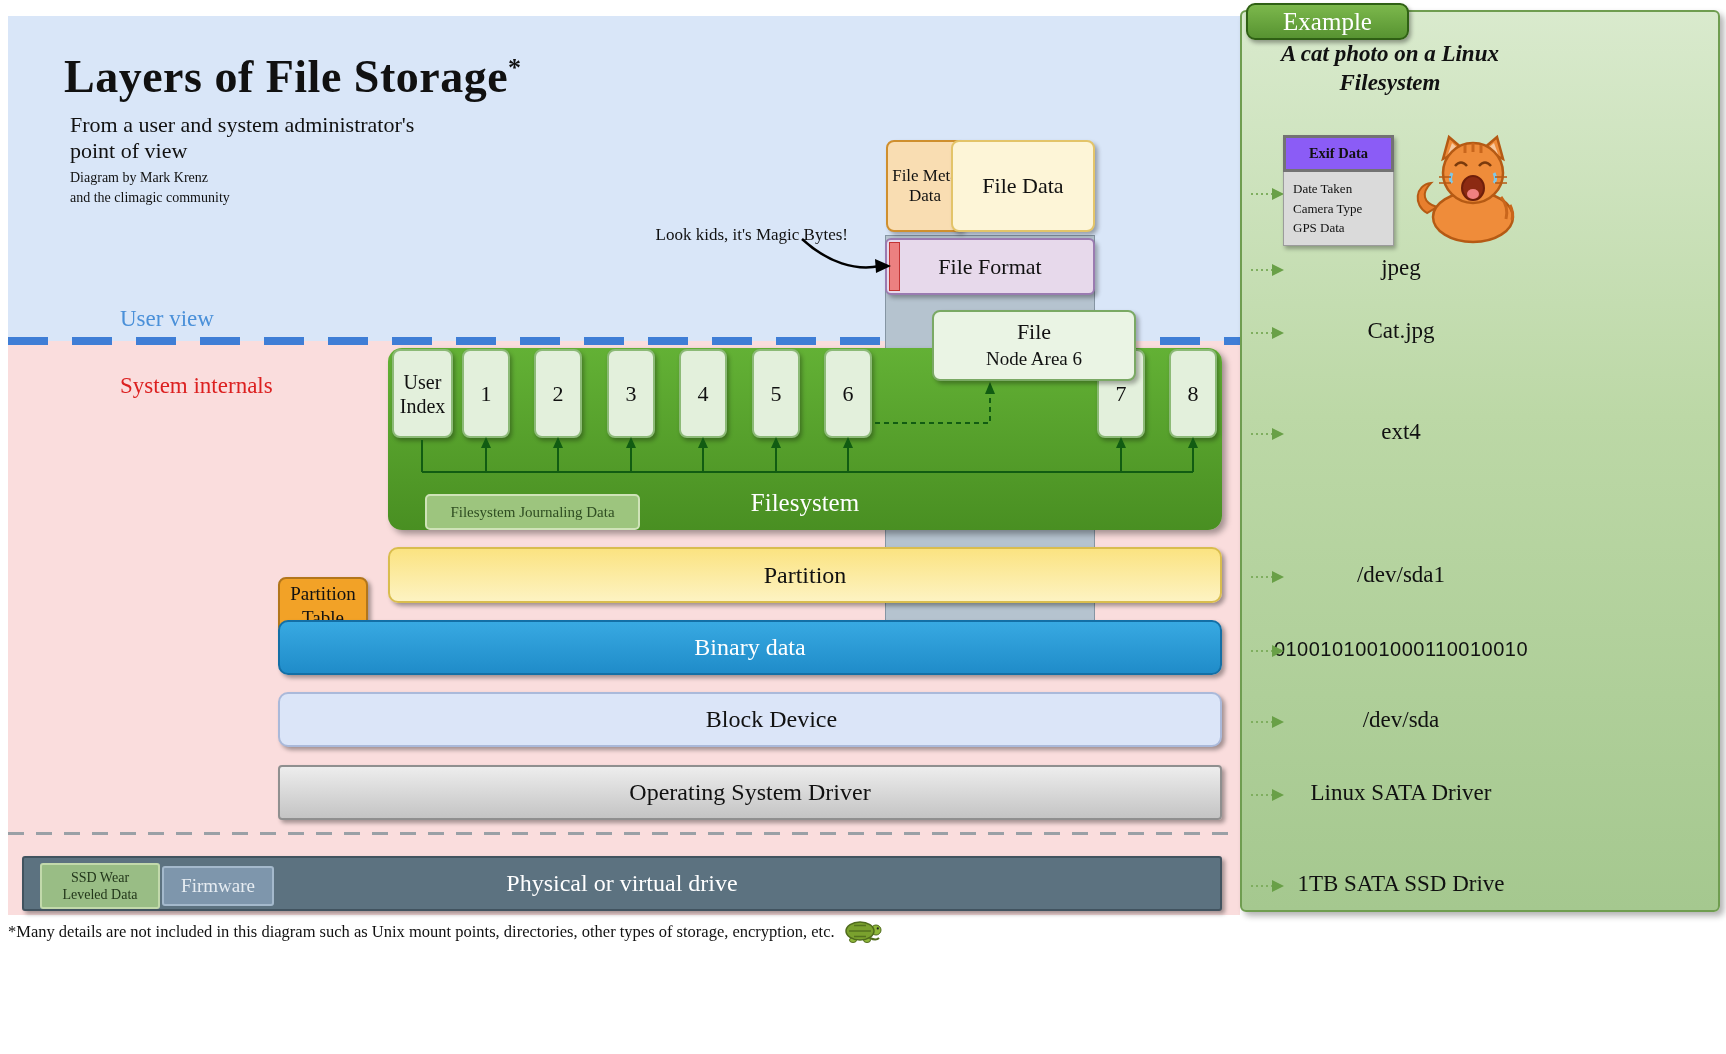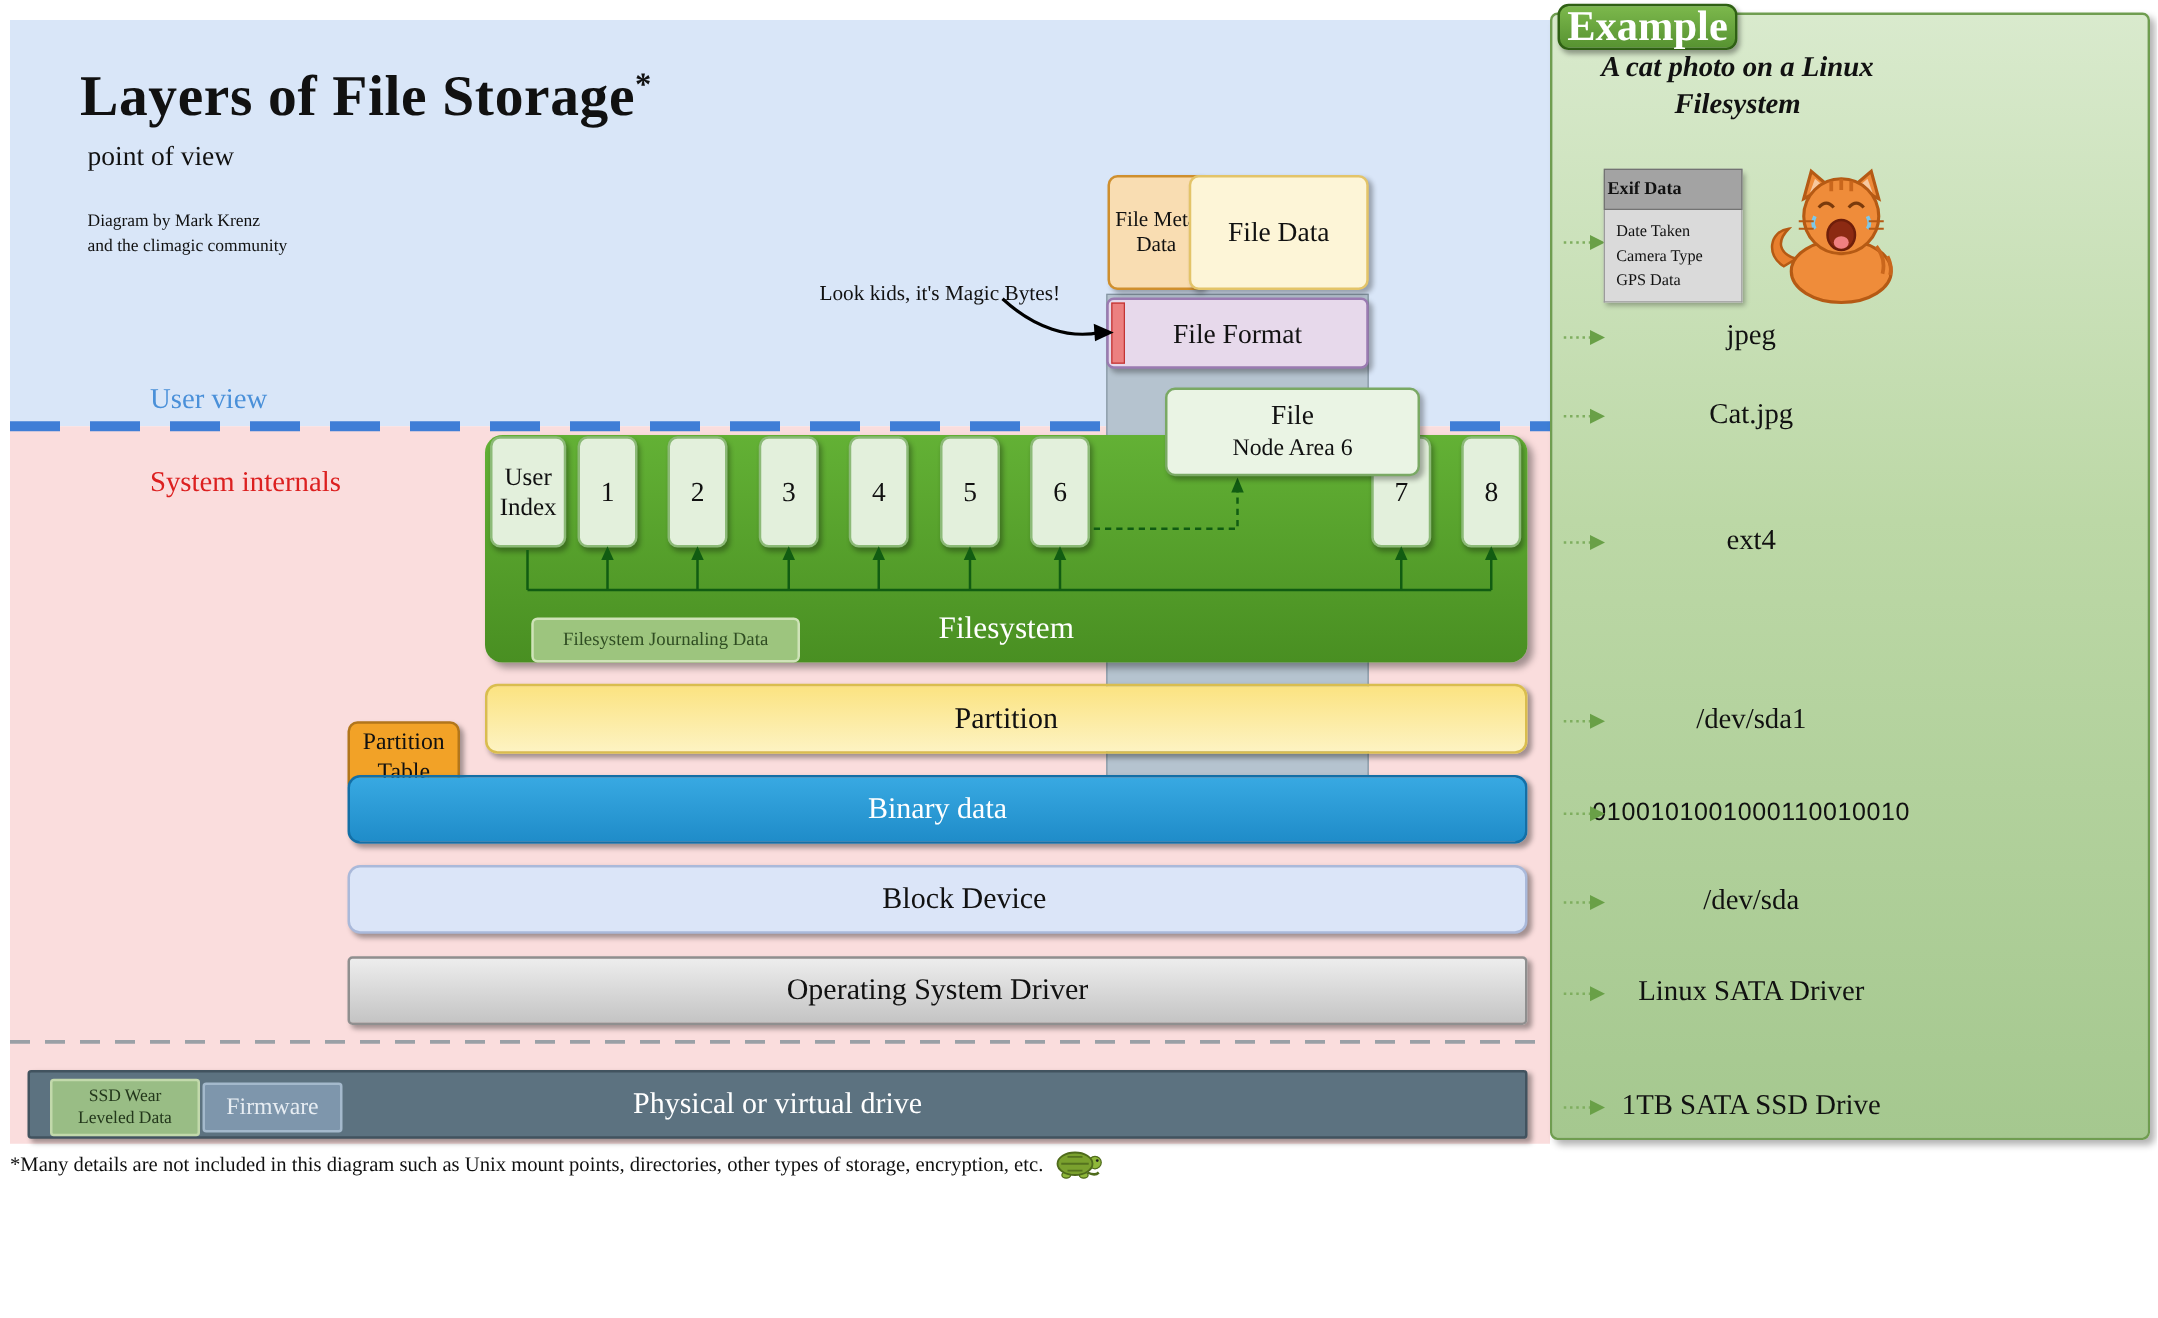--- a/index.html
+++ b/index.html
@@ -49,43 +49,44 @@
   .binary{left:278px;top:620px;width:944px;height:55px;background:linear-gradient(180deg,#38a9e2,#1f8cc9);border:2px solid #136fa6;border-radius:10px;font-size:24px;color:#fff;z-index:3;box-shadow:3px 3px 4px rgba(0,0,0,.35);}
   .blockdev{left:278px;top:692px;width:944px;height:55px;background:#dbe5f8;border:2px solid #aab9da;border-radius:10px;font-size:24px;z-index:3;box-shadow:3px 3px 4px rgba(0,0,0,.35);padding-left:43px;}
   .osdriver{left:278px;top:765px;width:944px;height:55px;background:linear-gradient(180deg,#ededed,#c4c4c4);border:2px solid #8f8f8f;border-radius:4px;font-size:24px;z-index:3;box-shadow:3px 3px 4px rgba(0,0,0,.35);}
   .drive{left:22px;top:856px;width:1200px;height:55px;background:#5c7280;border:2px solid #41535f;border-radius:3px;font-size:24px;color:#fff;z-index:3;box-shadow:3px 3px 4px rgba(0,0,0,.35);}
   .ssd{position:absolute;left:16px;top:5px;width:116px;height:42px;background:#99bd85;border:2px solid #c2d9ab;border-radius:3px;font-size:14px;line-height:1.25;color:#23371b;}
   .fw{position:absolute;left:138px;top:8px;width:108px;height:36px;background:#7e96ac;border:2px solid #a4b9cc;border-radius:3px;font-size:19px;color:#e6ecf2;}
   .footnote{left:8px;top:918px;font-size:16.5px;z-index:2;display:flex;align-items:center;gap:8px;white-space:nowrap;}
 
   
   .sidebar{left:1240px;top:10px;width:480px;height:902px;background:linear-gradient(180deg,#d9eacd 0%,#bcd8a6 45%,#a5c88f 100%);border:2px solid #6f9d50;border-radius:6px;z-index:2;box-shadow:4px 4px 6px rgba(0,0,0,.3);}
-  .badge{left:1246px;top:3px;width:144px;height:37px;background:linear-gradient(180deg,#7cb84c,#579331);border:2px solid #2f6014;border-radius:9px;color:#fff;font-size:34px;z-index:5;box-shadow:2px 3px 4px rgba(0,0,0,.35);font-weight:bold;}
+  .badge{left:1246px;top:3px;width:163px;height:37px;background:linear-gradient(180deg,#7cb84c,#579331);border:2px solid #2f6014;border-radius:9px;color:#fff;font-size:25px;z-index:5;box-shadow:2px 3px 4px rgba(0,0,0,.35);}
   .ex-title{left:1240px;top:40px;width:300px;font-size:23px;font-style:italic;font-weight:bold;text-align:center;line-height:1.25;z-index:3;}
   .exif{left:1283px;top:135px;width:111px;z-index:3;box-shadow:2px 3px 4px rgba(0,0,0,.3);}
-  .exif-h{background:#a3a3a3;border:1px solid #737373;font-weight:bold;font-size:14.5px;padding:7px 2px;}
+  .exif-h{background:#8b5cf6;border:3px solid #737373;font-weight:bold;font-size:14.5px;text-align:center;padding:7px 2px;}
   .exif-b{background:#dadada;border:1px solid #9b9b9b;border-top:none;font-size:13px;padding:7px 9px;line-height:1.5;}
   .cat{left:1408px;top:133px;width:122px;height:112px;z-index:3;}
   .ex-row{left:1246px;width:310px;text-align:center;font-size:23px;z-index:3;}
   .ex-row .row-arrow{position:absolute;left:4px;top:7px;}
   .ex-row.bin span{font-family:"Liberation Sans",sans-serif;font-size:20px;letter-spacing:0.5px;}
   .exif-arrow{left:1250px;top:186px;z-index:3;}
 </style>
 </head>
 <body>
 
 <div class="canvas">
 
   <div class="abs region-user"></div>
   <div class="abs region-sys"></div>
   <div class="abs divider-user"></div>
   <div class="abs divider-drive"></div>
 
   <div class="abs title"><span>Layers of File Storage</span><span class="sup">*</span></div>
   <div class="abs subtitle">
+    <div>From a user and system administrator's</div>
     <div>point of view</div>
   </div>
   <div class="abs credit">
     <div>Diagram by Mark Krenz</div>
     <div>and the climagic community</div>
   </div>
   <div class="abs user-label">User view</div>
   <div class="abs sys-label">System internals</div>
 
   <div class="abs column"></div>

